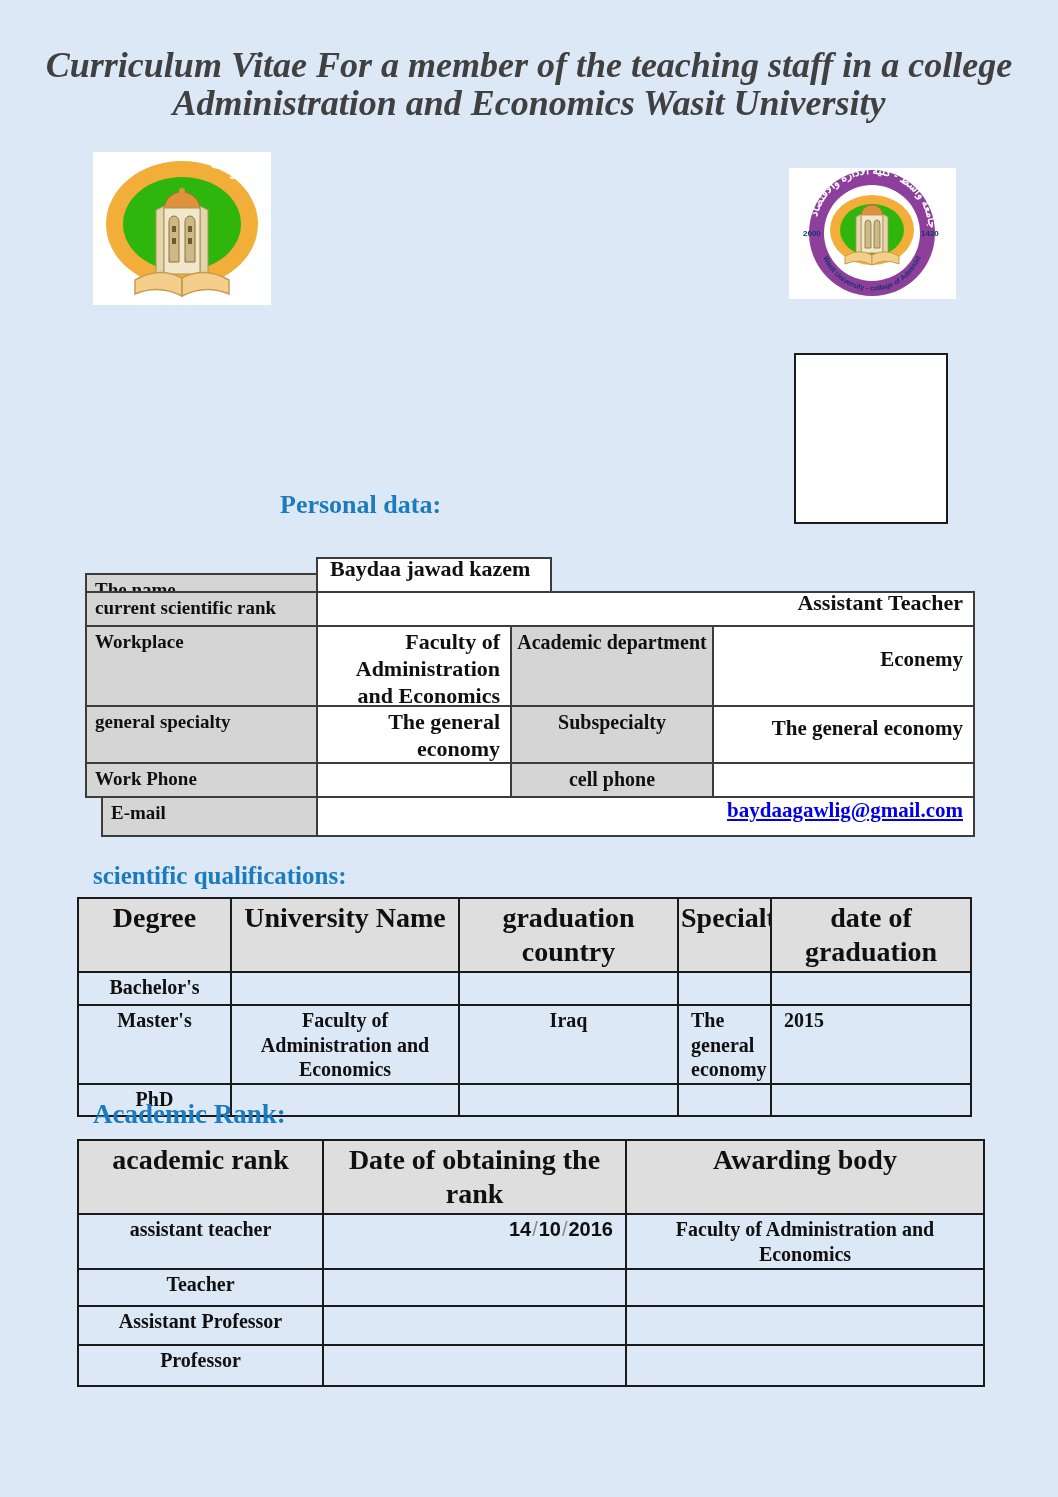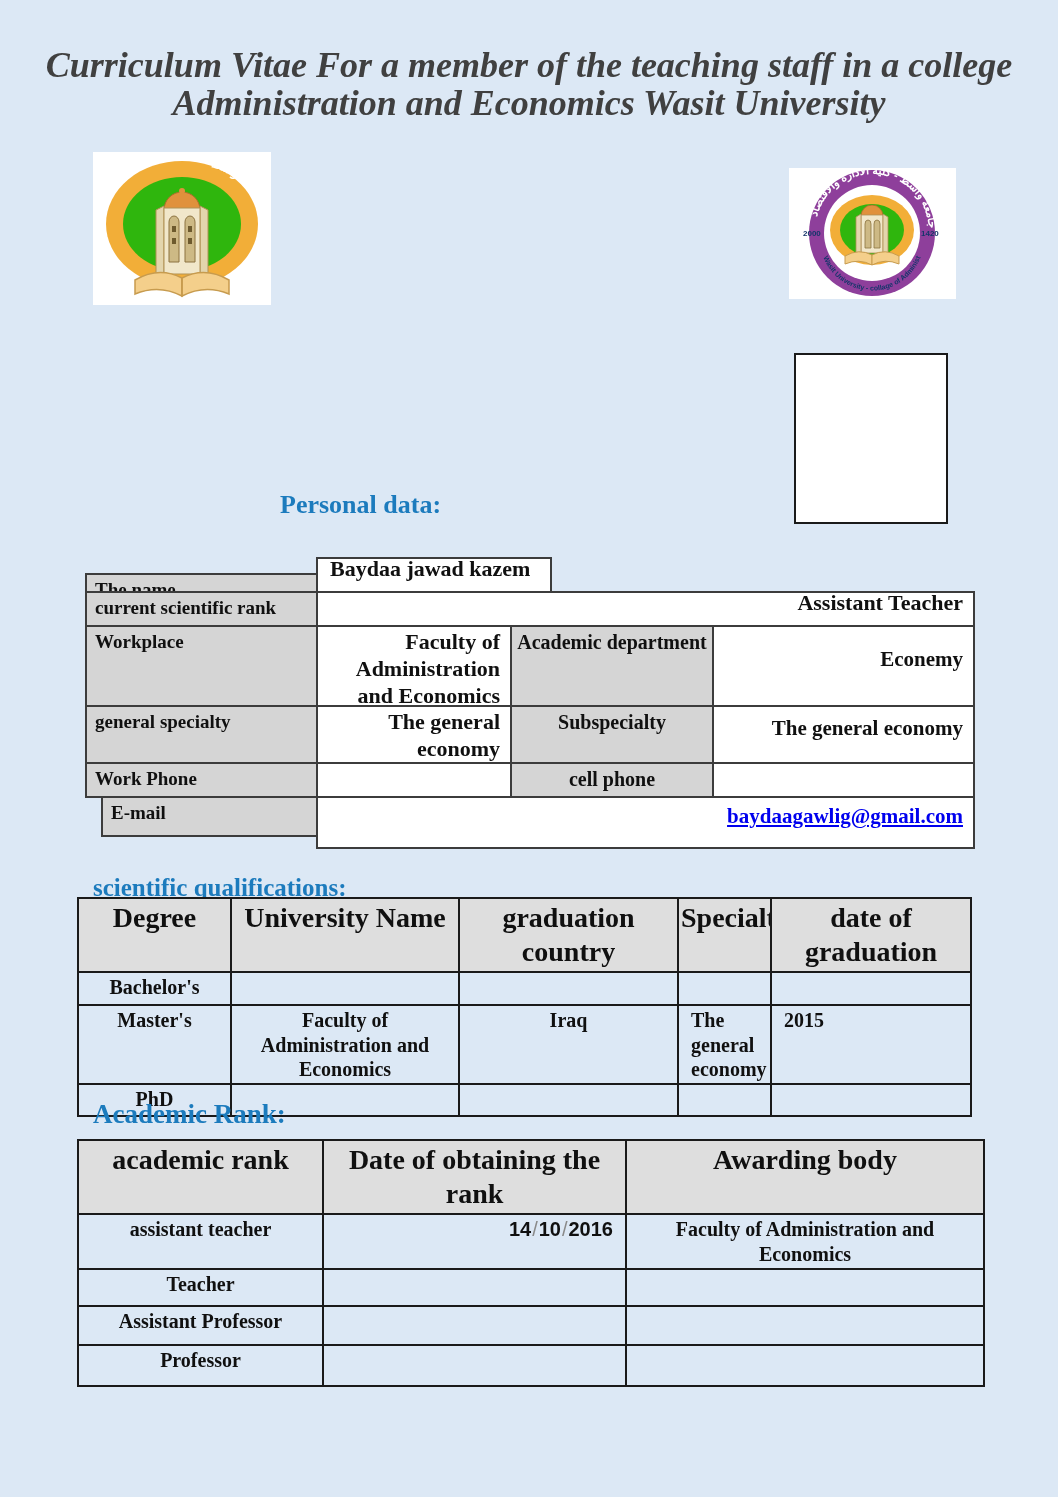--- a/index.html
+++ b/index.html
@@ -15,21 +15,21 @@
   .title-block{position:absolute;top:46px;left:0;width:1058px;text-align:center;}
   .title-line{font-size:36px;line-height:38px;font-weight:bold;color:#404040;font-style:italic;}
   
   .logo-box{position:absolute;background:#ffffff;}
   .logo-left{left:93px;top:152px;width:178px;height:153px;}
   .logo-right{left:789px;top:168px;width:167px;height:131px;}
   .photo-box{position:absolute;left:794px;top:353px;width:150px;height:167px;background:#ffffff;border:2px solid #1a1a1a;}
   
   .section-heading{position:absolute;font-weight:bold;color:#1c7bbd;}
   .h-personal{left:280px;top:490px;font-size:26px;}
-  .h-qual{left:93px;top:862px;font-size:25px;margin-top:12px;}
+  .h-qual{left:93px;top:862px;font-size:25px;}
   .h-rank{left:93px;top:1099px;font-size:27px;}
   
   .ptable{position:absolute;left:85px;top:557px;width:892px;height:280px;}
   .pcell{
     position:absolute;box-sizing:border-box;
     border:2px solid #3c3c3c;background:#ffffff;
     font-weight:bold;font-size:20px;color:#101010;line-height:1.22;
   }
   .pcell.lab{background:#d5d5d5;padding:3px 4px 0 8px;font-size:19px;}
   .pcell.mid{background:#d5d5d5;text-align:center;padding-top:3px;}
@@ -154,21 +154,21 @@
     <div class="pcell val" style="left:231px;top:148px;width:196px;height:59px;font-size:22px;">The general economy</div>
     <div class="pcell mid" style="left:425px;top:148px;width:204px;height:59px;">Subspecialty</div>
     <div class="pcell val vcenter" style="left:627px;top:148px;width:263px;height:59px;">The general economy</div>
 
     <div class="pcell lab" style="left:0;top:205px;width:233px;height:36px;">Work Phone</div>
     <div class="pcell val" style="left:231px;top:205px;width:196px;height:36px;"></div>
     <div class="pcell mid" style="left:425px;top:205px;width:204px;height:36px;">cell phone</div>
     <div class="pcell val" style="left:627px;top:205px;width:263px;height:36px;"></div>
 
     <div class="pcell lab" style="left:16px;top:239px;width:233px;height:41px;">E-mail</div>
-    <div class="pcell val vcenter" style="left:231px;top:239px;width:659px;height:53px;">
+    <div class="pcell val vcenter" style="left:231px;top:239px;width:659px;height:41px;">
       <a href="#" class="email-link">baydaagawlig@gmail.com</a>
     </div>
   </div>
 
   <div class="section-heading h-qual">scientific qualifications:</div>
 
   <table class="dtable t-qual">
     <colgroup>
         <col style="width:153px">
         <col style="width:228px">

